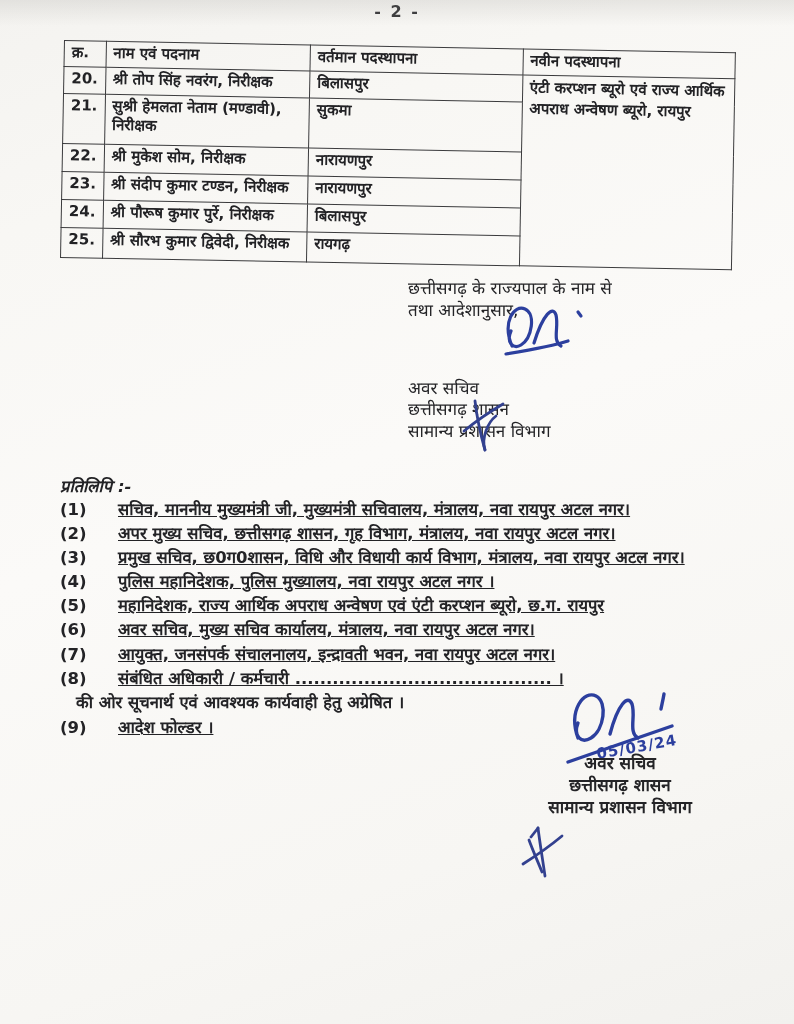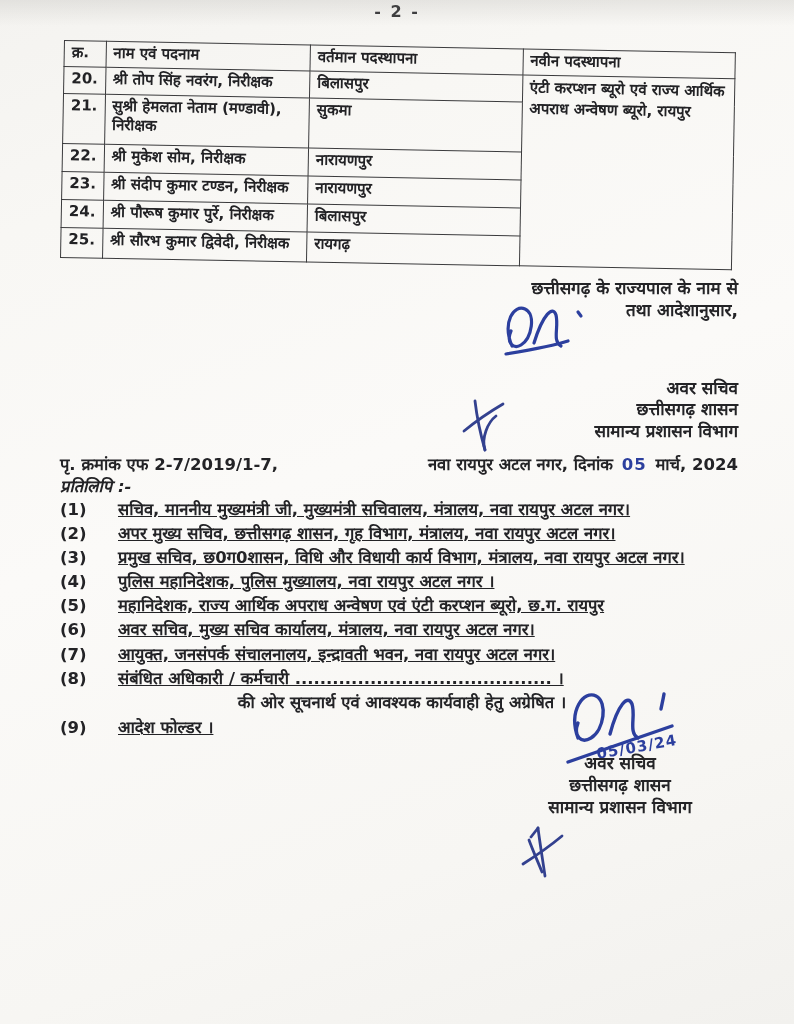--- a/index.html
+++ b/index.html
@@ -41,21 +41,21 @@
   .col-new{width:212px;}
   th.c{text-align:center;}
   td.sno{text-align:left;padding-left:5px;}
   tr.hrow{height:26px;}
   tr.r0{height:27px;} tr.r1{height:50px;} tr.r2{height:28px;}
   tr.r3{height:28px;} tr.r4{height:28px;} tr.r5{height:30px;}
   td.merged{vertical-align:top;padding-top:36px;padding-left:10px;line-height:1.4;}
   
   .auth{
     position:absolute;left:408px;top:278px;width:330px;
-    text-align:right;font-size:17px;font-weight:700;line-height:1.28;color:#242427;
+    text-align:left;font-size:17px;font-weight:400;line-height:1.28;color:#242427;
   }
   .auth .gap{height:56px;}
   svg.ink-mark{position:absolute;pointer-events:none;}
   .hand-date{
     position:absolute;left:596px;top:738px;
     transform:rotate(-10deg);
     font-size:15px;font-weight:700;color:#2c3f9e;letter-spacing:1px;
   }
   .date-inline{font-weight:700;color:#2c3f9e;letter-spacing:1px;padding:0 3px;}
   
@@ -68,21 +68,21 @@
     position:absolute;left:60px;top:474px;
     font-size:16.5px;font-weight:700;color:#232326;font-style:italic;
   }
   .distlist{
     position:absolute;left:60px;top:498px;width:684px;
     font-size:16.5px;font-weight:600;color:#232326;line-height:1.4;
   }
   .ditem{display:flex;margin-bottom:1px;}
   .ditem .num{flex:0 0 58px;}
   .ditem .txt{flex:1;text-decoration:underline;}
-  .fwd{font-weight:800;margin:1px 0 2px 0;text-align:center;}
+  .fwd{font-weight:800;margin:1px 0 2px 16px;}
   
   .sigblock{
     position:absolute;left:498px;top:752px;width:244px;
     text-align:center;font-size:17px;font-weight:700;line-height:1.3;color:#242427;
   }
 </style>
 </head>
 <body>
 
 <div class="page">
@@ -158,28 +158,20 @@
   </svg>
 
   <svg class="ink-mark" style="left:460px;top:396px" width="46" height="58" viewBox="0 0 46 58">
     <g fill="none" stroke="#33418f" stroke-width="2.8" stroke-linecap="round">
       <path d="M15 5 C17 22 21 40 25 54"></path>
       <path d="M4 35 C15 26 31 15 43 8"></path>
       <path d="M25 54 C21 42 28 26 36 20"></path>
     </g>
   </svg>
 
-  <div class="refrow">
-    <span>पृ. क्रमांक एफ 2-7/2019/1-7,</span>
-    <span>
-      <span>नवा रायपुर अटल नगर,  दिनांक</span>
-      <span class="date-inline">05</span>
-      <span>मार्च, 2024</span>
-    </span>
-  </div>
 
   <div class="copylabel">प्रतिलिपि :-</div>
 
   <div class="distlist">
     <div class="ditem">
       <span class="num">(1)</span>
       <span class="txt">सचिव, माननीय मुख्यमंत्री जी, मुख्यमंत्री सचिवालय, मंत्रालय, नवा रायपुर   अटल नगर।</span>
     </div>
     <div class="ditem">
       <span class="num">(2)</span>

